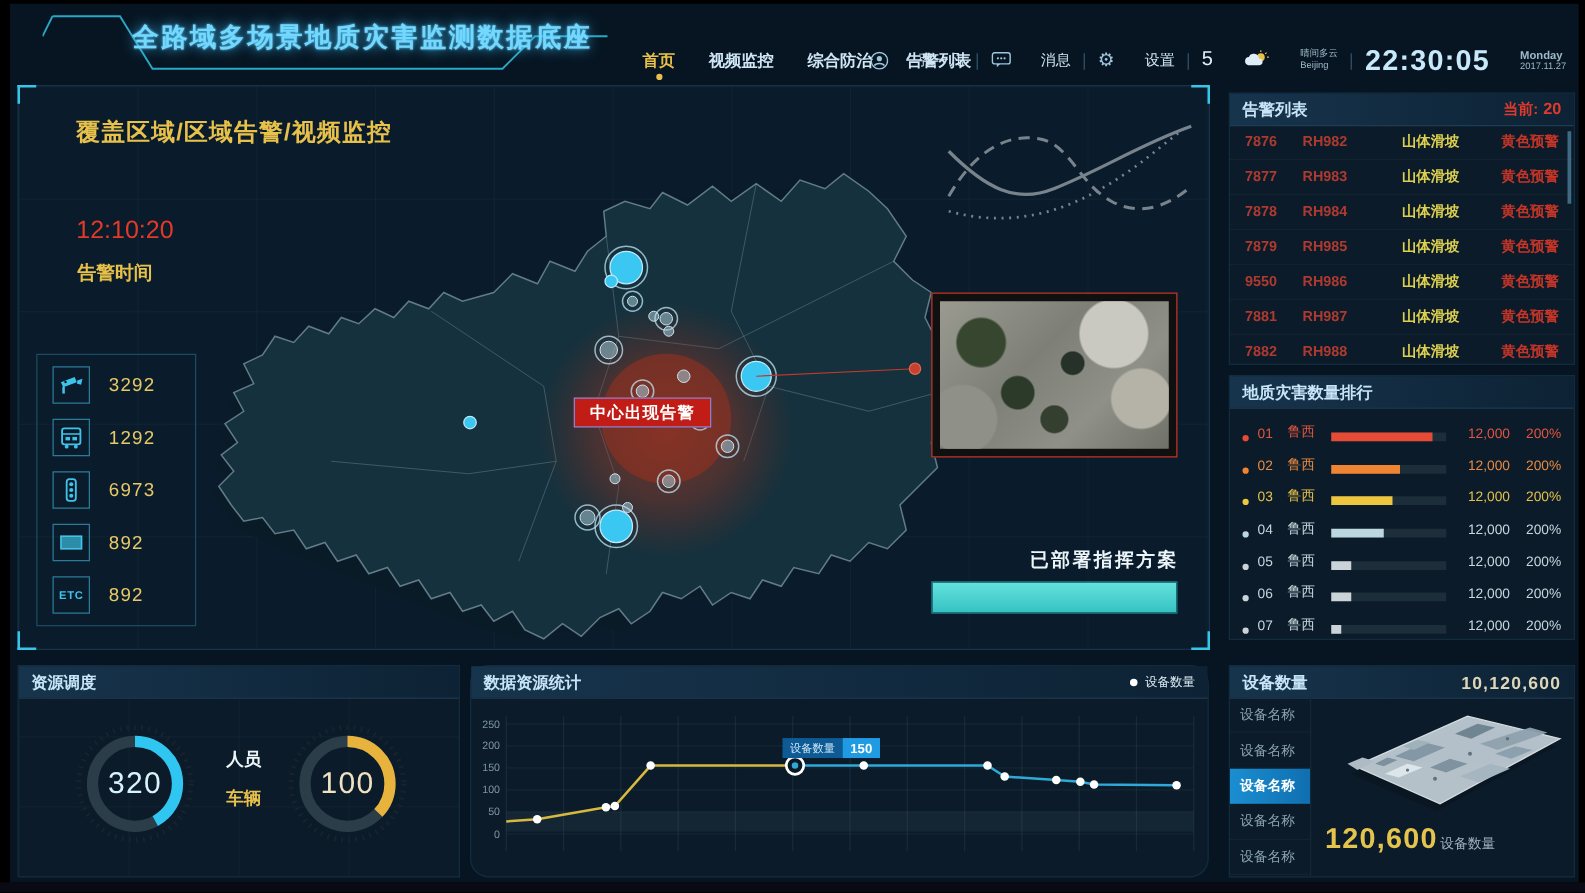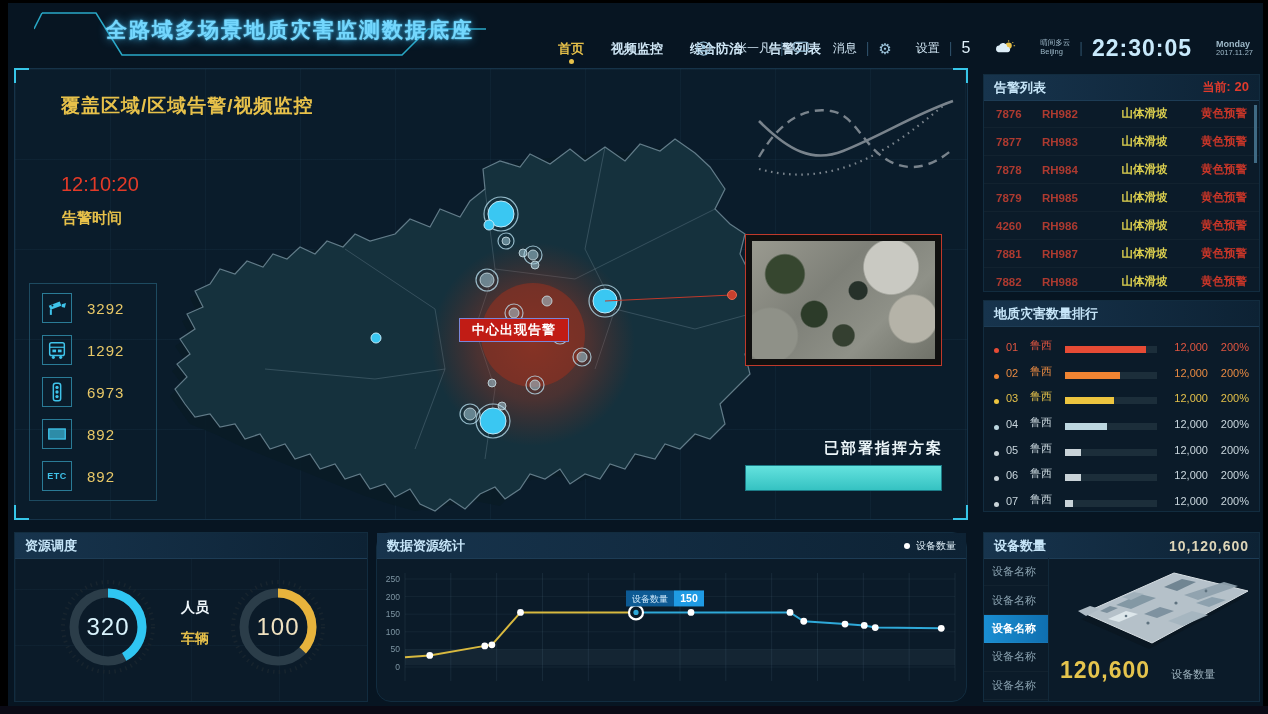--- a/index.html
+++ b/index.html
@@ -6,21 +6,21 @@
   .stage{position:relative;width:1268px;height:714px;background:#000;overflow:hidden;
          font-family:"Liberation Sans",sans-serif;color:#cfe4f2;}
   .bgfill{position:absolute;left:8px;top:3px;right:5px;bottom:8px;background:#071522;}
   .abs{position:absolute;}
 
   
   .hdr-title{position:absolute;left:82px;top:13px;width:400px;text-align:center;
     font-size:21px;font-weight:bold;letter-spacing:2px;color:#74d7fd;
     text-shadow:0 0 10px rgba(62,196,255,.9),0 0 2px rgba(120,220,255,.9);}
   .hdr-frame{position:absolute;left:26px;top:2px;}
-  .nav{position:absolute;left:506px;top:37px;display:flex;gap:27px;margin-left:44px;}
+  .nav{position:absolute;left:506px;top:37px;display:flex;gap:27px;}
   .nav-item{position:relative;font-size:13px;font-weight:bold;color:#cfe6f5;cursor:pointer;}
   .nav-item.active{color:#e7c14a;}
   .nav-item.active::after{content:"";position:absolute;left:50%;margin-left:-2px;top:19px;
     width:5px;height:5px;border-radius:50%;background:#e7c14a;}
   .hright{position:absolute;right:10px;top:30px;height:30px;display:flex;align-items:center;gap:9px;}
   .hitem{display:flex;align-items:center;gap:24px;font-size:12px;color:#cfe4f2;cursor:pointer;}
   .hsep{color:#2c4d66;font-size:14px;}
   .gear{font-size:15px;color:#9fc6dd;line-height:1;}
   .wsub,.csub{display:flex;flex-direction:column;justify-content:center;line-height:1.15;
     font-size:7.5px;color:#9db8c8;}
@@ -118,21 +118,21 @@
   .legend{display:flex;align-items:center;gap:6px;font-size:10px;font-weight:normal;color:#dcebf4;}
   .ldot{width:6px;height:6px;border-radius:50%;background:#fff;}
 
   
   .p-dev{left:983px;top:532px;width:275px;height:168px;}
   .dev-total{font-size:14px;font-weight:bold;color:#ded6b8;letter-spacing:1px;}
   .dev-menu{position:absolute;left:0;top:25px;width:64px;bottom:0;border-right:1px solid #12293a;}
   .dev-mitem{height:28.4px;display:flex;align-items:center;padding-left:8px;font-size:11px;
     color:#8aa2b0;border-bottom:1px solid rgba(255,255,255,.03);cursor:pointer;box-sizing:border-box;}
   .dev-mitem.active{background:linear-gradient(90deg,#1a8ed2,#0f6fb0);color:#fff;font-weight:bold;}
-  .dev-count{position:absolute;left:76px;top:124px;display:flex;align-items:baseline;gap:21px;}
+  .dev-count{position:absolute;left:76px;top:124px;display:flex;align-items:baseline;gap:2px;}
   .dev-count .num{font-size:23px;font-weight:bold;color:#e5c44d;letter-spacing:1px;}
   .dev-count .lbl{font-size:11px;color:#9db2bd;}
   .bstrip{position:absolute;left:0;right:0;bottom:0;height:8px;background:#0a0a15;}
 </style>
 </head>
 <body>
 
 <div class="stage">
   <div class="bgfill"></div>
 
@@ -368,21 +368,21 @@
           <span class="a-type">山体滑坡</span>
           <span class="a-level">黄色预警</span>
         </div>
         <div class="arow">
           <span class="a-id">7879</span>
           <span class="a-code">RH985</span>
           <span class="a-type">山体滑坡</span>
           <span class="a-level">黄色预警</span>
         </div>
         <div class="arow">
-          <span class="a-id">4260</span>
+          <span class="a-id">9550</span>
           <span class="a-code">RH986</span>
           <span class="a-type">山体滑坡</span>
           <span class="a-level">黄色预警</span>
         </div>
         <div class="arow">
           <span class="a-id">7881</span>
           <span class="a-code">RH987</span>
           <span class="a-type">山体滑坡</span>
           <span class="a-level">黄色预警</span>
         </div>

